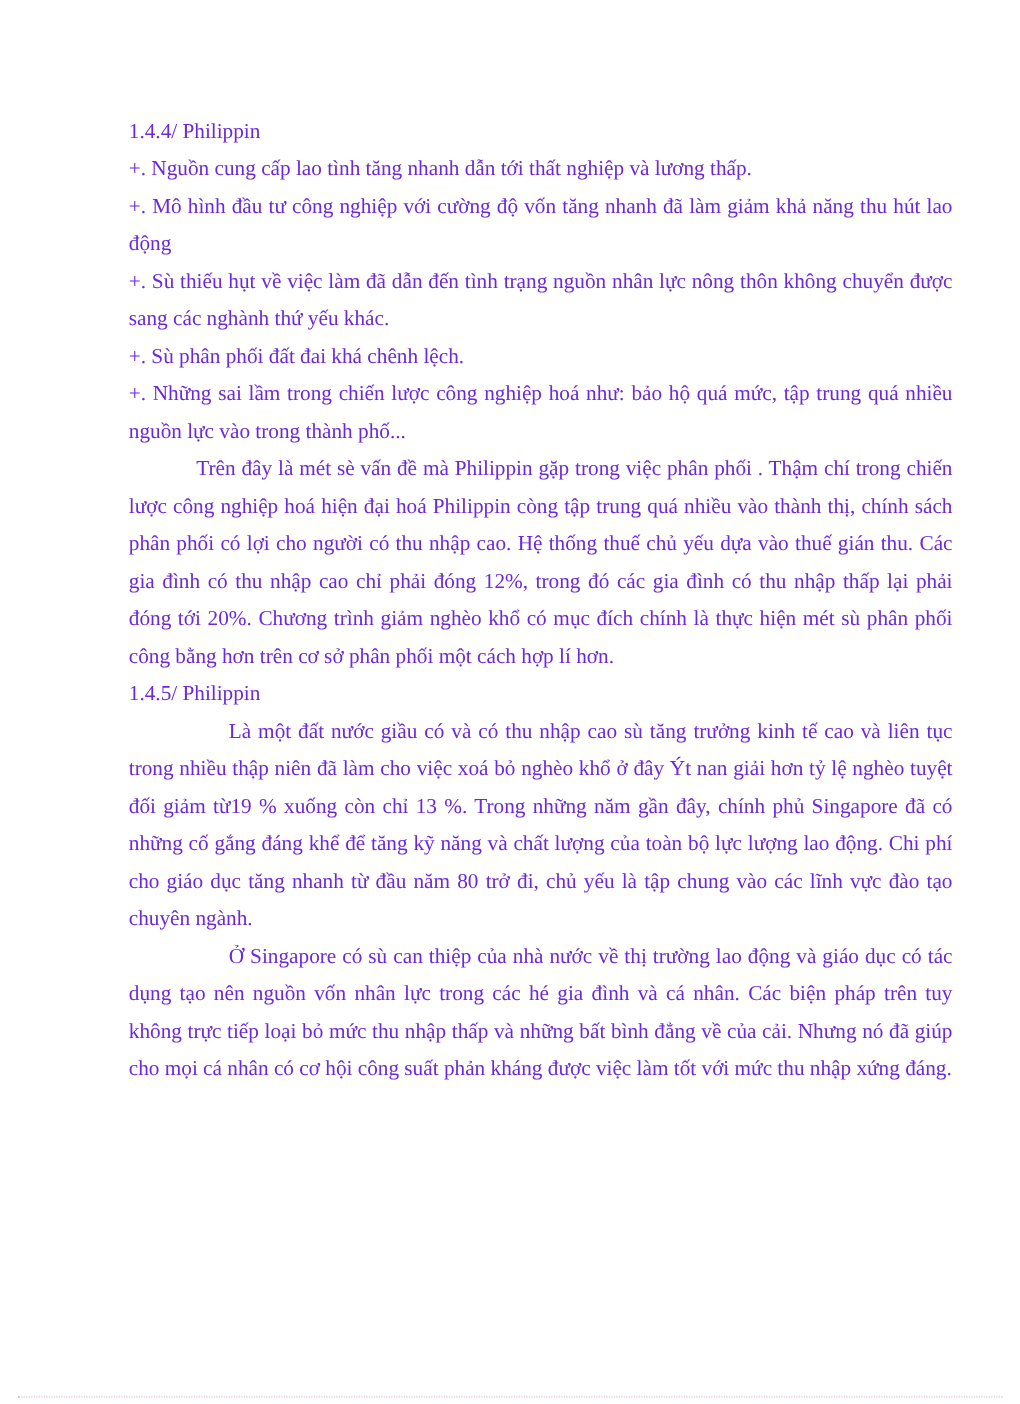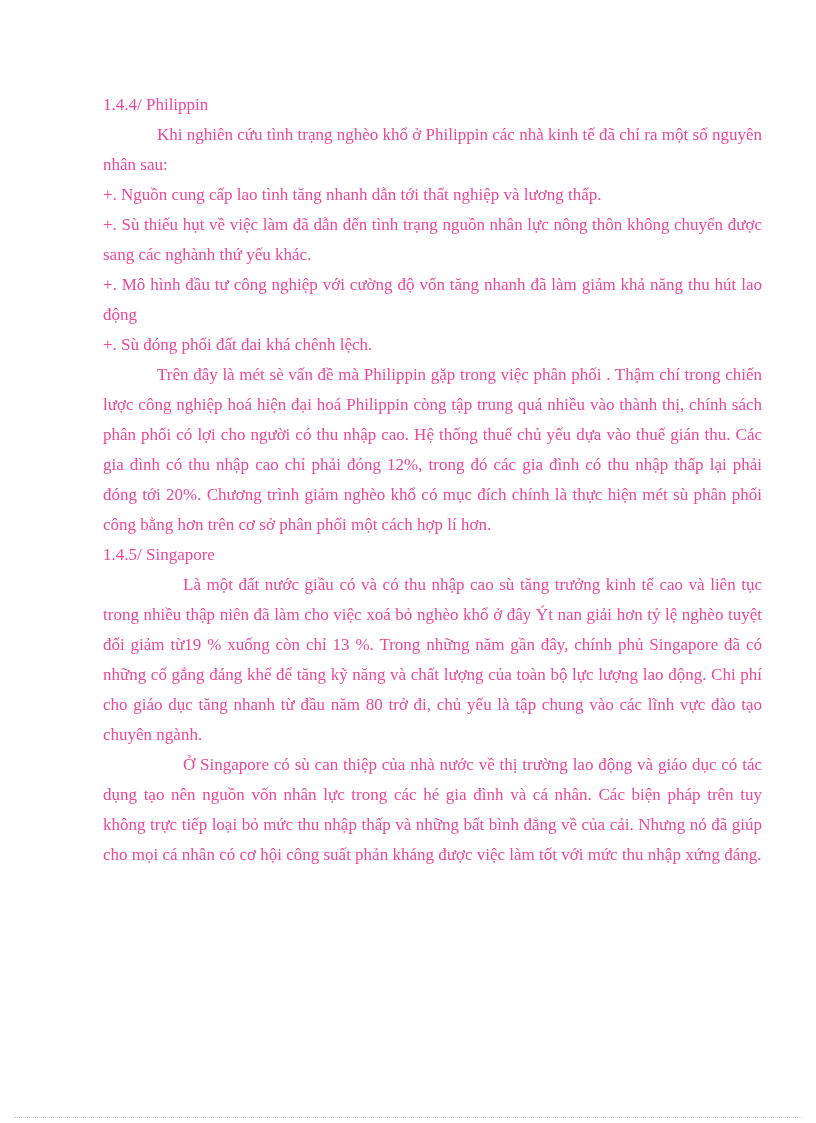--- a/index.html
+++ b/index.html
@@ -7,21 +7,21 @@
     padding: 0;
     background: #ffffff;
   }
   .page {
     position: relative;
     width: 816px;
     height: 1123px;
     background: #ffffff;
     overflow: hidden;
     font-family: "Liberation Serif", "DejaVu Serif", serif;
-    color: #ec4899;
+    color: #6d28d9;
   }
   .content {
     position: absolute;
     left: 103px;
     top: 90px;
     width: 659px;
     font-size: 17px;
     line-height: 30px;
     text-align: justify;
   }
@@ -51,24 +51,24 @@
     border-top: 1px dotted #d4a7a7;
     opacity: 0.65;
   }
 </style>
 </head>
 <body>
 
 <div class="page">
   <div class="content">
     <h2 class="hd hd-444">1.4.4/ Philippin</h2>
-    <p class="ind-sm">Khi nghiên cứu tình trạng nghèo khổ ở Philippin các nhà kinh tế đã chỉ ra một số nguyên nhân sau:</p>
     <p>+. Nguồn cung cấp lao tình tăng nhanh dẫn tới thất nghiệp và lương thấp.</p>
+    <p>+. Mô hình đầu tư công nghiệp với cường độ vốn tăng nhanh đã làm giảm khả năng thu hút lao động</p>
     <p>+. Sù thiếu hụt về việc làm đã dẫn đến tình trạng nguồn nhân lực nông thôn không chuyển được sang các nghành thứ yếu khác.</p>
-    <p>+. Mô hình đầu tư công nghiệp với cường độ vốn tăng nhanh đã làm giảm khả năng thu hút lao động</p>
-    <p>+. Sù đóng phối đất đai khá chênh lệch.</p>
+    <p>+. Sù phân phối đất đai khá chênh lệch.</p>
+    <p>+. Những sai lầm trong chiến lược công nghiệp hoá như: bảo hộ quá mức, tập trung quá nhiều nguồn lực vào trong thành phố...</p>
     <p class="ind-sm">Trên đây là mét sè vấn đề mà Philippin gặp trong việc phân phối . Thậm chí trong chiến lược công nghiệp hoá hiện đại hoá Philippin còng tập trung quá nhiều vào thành thị, chính sách phân phối có lợi cho người có thu nhập cao. Hệ thống thuế chủ yếu dựa vào thuế gián thu. Các gia đình có thu nhập cao chỉ phải đóng 12%, trong đó các gia đình có thu nhập thấp lại phải đóng tới 20%. Chương trình giảm nghèo khổ có mục đích chính là thực hiện mét sù phân phối công bằng hơn trên cơ sở phân phối một cách hợp lí hơn.</p>
-    <h2 class="hd hd-445">1.4.5/ Singapore</h2>
+    <h2 class="hd hd-445">1.4.5/ Philippin</h2>
     <p class="ind-lg">Là một đất nước giầu có và có thu nhập cao sù tăng trưởng kinh tế cao và liên tục trong nhiều thập niên đã làm cho việc xoá bỏ nghèo khổ ở đây Ýt nan giải hơn tỷ lệ nghèo tuyệt đối giảm từ19 % xuống còn chỉ 13 %. Trong những năm gần đây, chính phủ Singapore đã có những cố gắng đáng khể để tăng kỹ năng và chất lượng của toàn bộ lực lượng lao động. Chi phí cho giáo dục tăng nhanh từ đầu năm 80 trở đi, chủ yếu là tập chung vào các lĩnh vực đào tạo chuyên ngành.</p>
     <p class="ind-lg">Ở Singapore có sù can thiệp của nhà nước về thị trường lao động và giáo dục có tác dụng tạo nên nguồn vốn nhân lực trong các hé gia đình và cá nhân. Các biện pháp trên tuy không trực tiếp loại bỏ mức thu nhập thấp và những bất bình đẳng về của cải. Nhưng nó đã giúp cho mọi cá nhân có cơ hội công suất phản kháng được việc làm tốt với mức thu nhập xứng đáng.</p>
   </div>
   <div class="footer-rule"></div>
 </div>
 
 </body></html>

